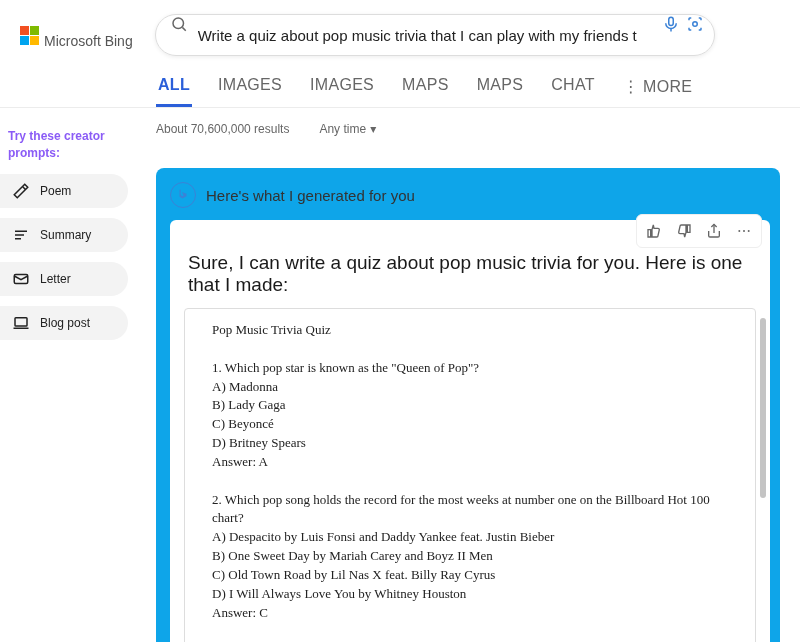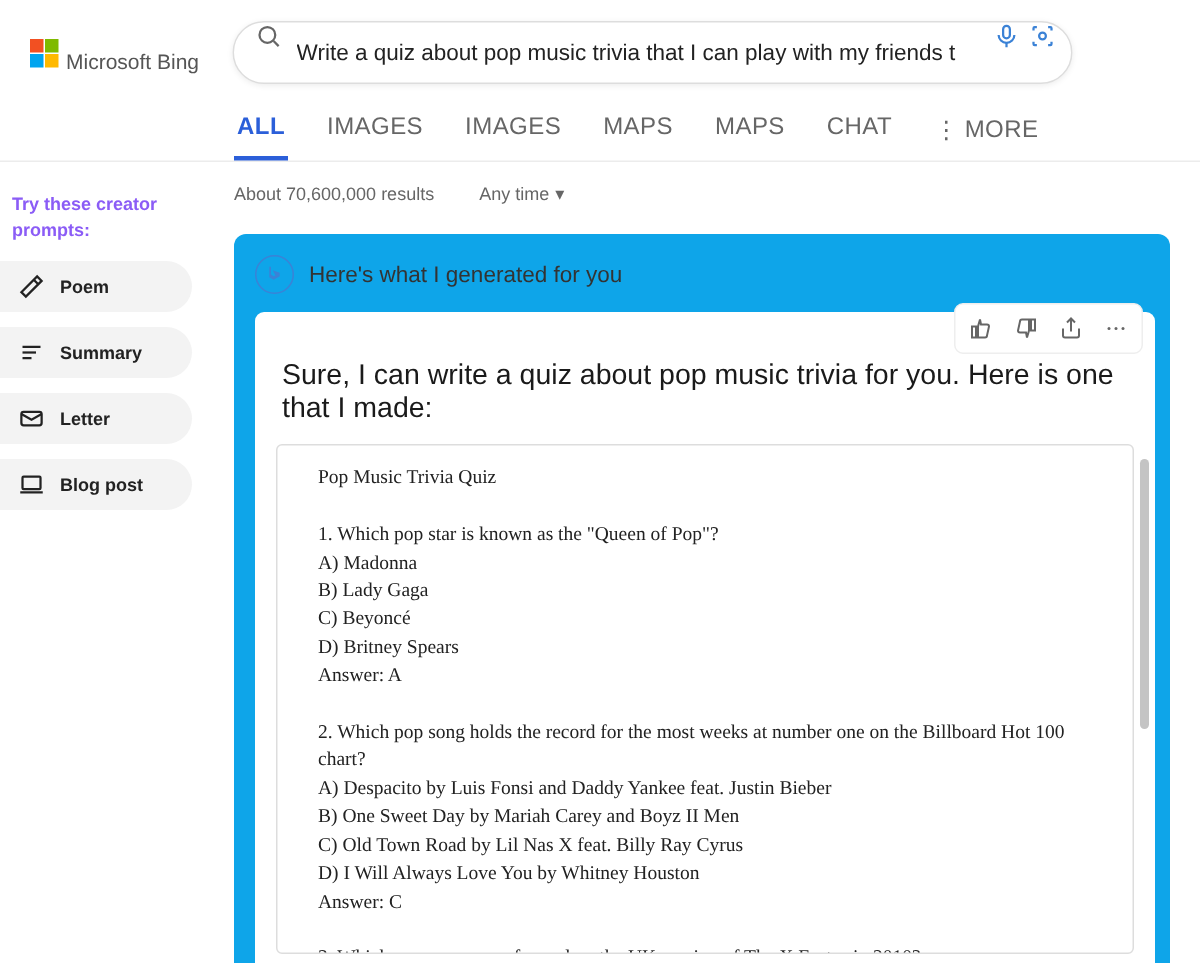--- a/index.html
+++ b/index.html
@@ -17,24 +17,24 @@
 .searchbar .ricon { margin-left: 6px; color: #3b82d6; cursor: pointer; }
 
 .tabs { display: flex; gap: 24px; padding: 4px 0 0 156px; border-bottom: 1px solid #ececec; font-size: 16px; }
 .tab { padding: 8px 2px 10px 2px; color: #666; cursor: pointer; letter-spacing: 0.3px; }
 .tab.active { color: #2b5fd9; border-bottom: 3px solid #2b5fd9; font-weight: 600; }
 .tab.more { display: flex; align-items: center; gap: 4px; }
 
 .main { display: flex; }
 .sidebar { width: 138px; padding: 20px 10px 0 8px; }
 .sidebar-title { font-size: 12px; font-weight: 600; color: #8b5cf6; line-height: 1.4; margin-bottom: 12px; }
-.prompt-pill { display: flex; align-items: center; gap: 10px; background: #f3f3f3; border-radius: 0 20px 20px 0; padding: 8px 12px; margin-bottom: 10px; font-size: 12px; font-weight: 700; color: #222; cursor: pointer; margin-left: -8px; }
+.prompt-pill { display: flex; align-items: center; gap: 10px; background: #f3f3f3; border-radius: 0 20px 20px 0; padding: 8px 12px; margin-bottom: 10px; font-size: 12px; font-weight: 400; color: #222; cursor: pointer; margin-left: -8px; }
 
 .content { flex: 1; padding: 14px 20px 0 18px; }
-.meta { display: flex; gap: 30px; font-size: 12px; color: #666; margin-bottom: 20px; }
+.meta { display: flex; gap: 30px; font-size: 12px; color: #666; margin-bottom: 32px; }
 .meta .anytime { display: flex; align-items: center; gap: 4px; cursor: pointer; }
 
 .ai-card { background: #0ea5e9; border-radius: 8px; padding: 14px 10px 0 14px; position: relative; }
 .ai-head { display: flex; align-items: center; gap: 10px; margin-bottom: 12px; }
 .bing-icon { width: 26px; height: 26px; border: 1.5px solid #3b82d6; border-radius: 50%; display: flex; align-items: center; justify-content: center; }
 .ai-title { font-size: 15px; color: #333; }
 
 .ai-body { background: #fff; border-radius: 6px; padding: 14px 0 0 0; position: relative; }
 .ai-actions { position: absolute; top: -6px; right: 8px; display: flex; gap: 0; background: #fff; border: 1px solid #eee; border-radius: 6px; padding: 2px; }
 .ai-actions .act { width: 30px; height: 28px; display: flex; align-items: center; justify-content: center; color: #666; cursor: pointer; border-radius: 4px; }

